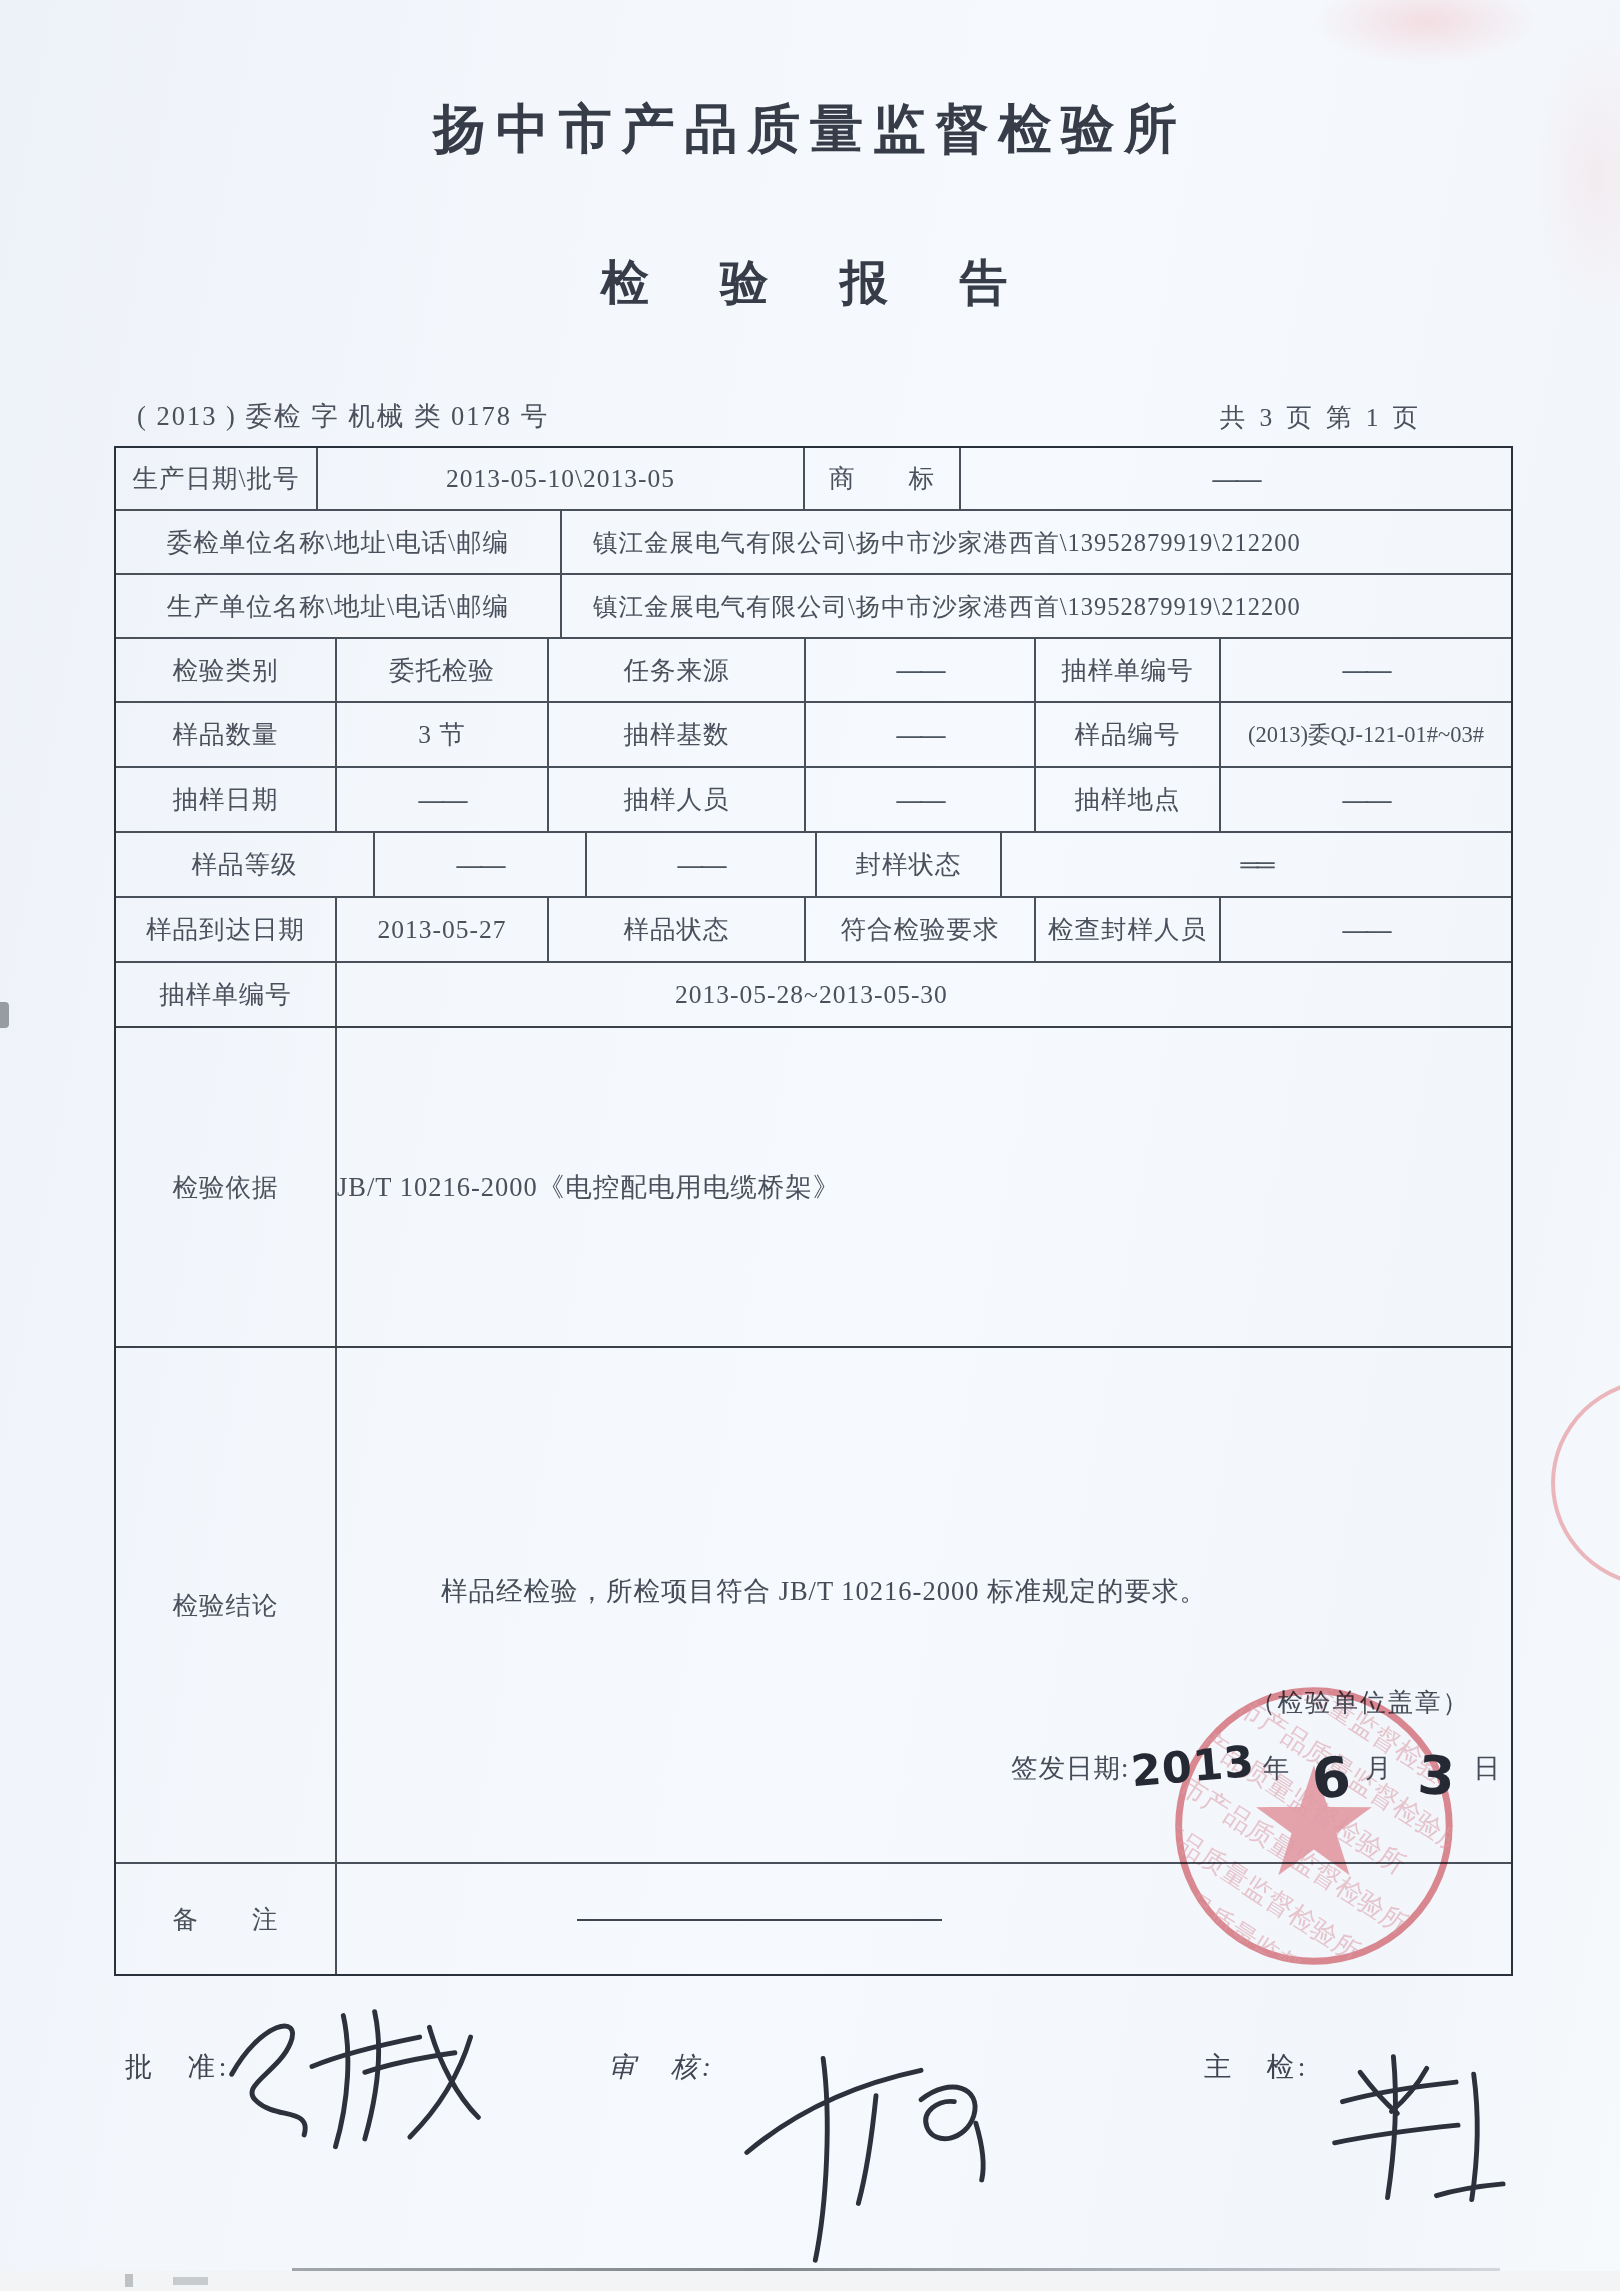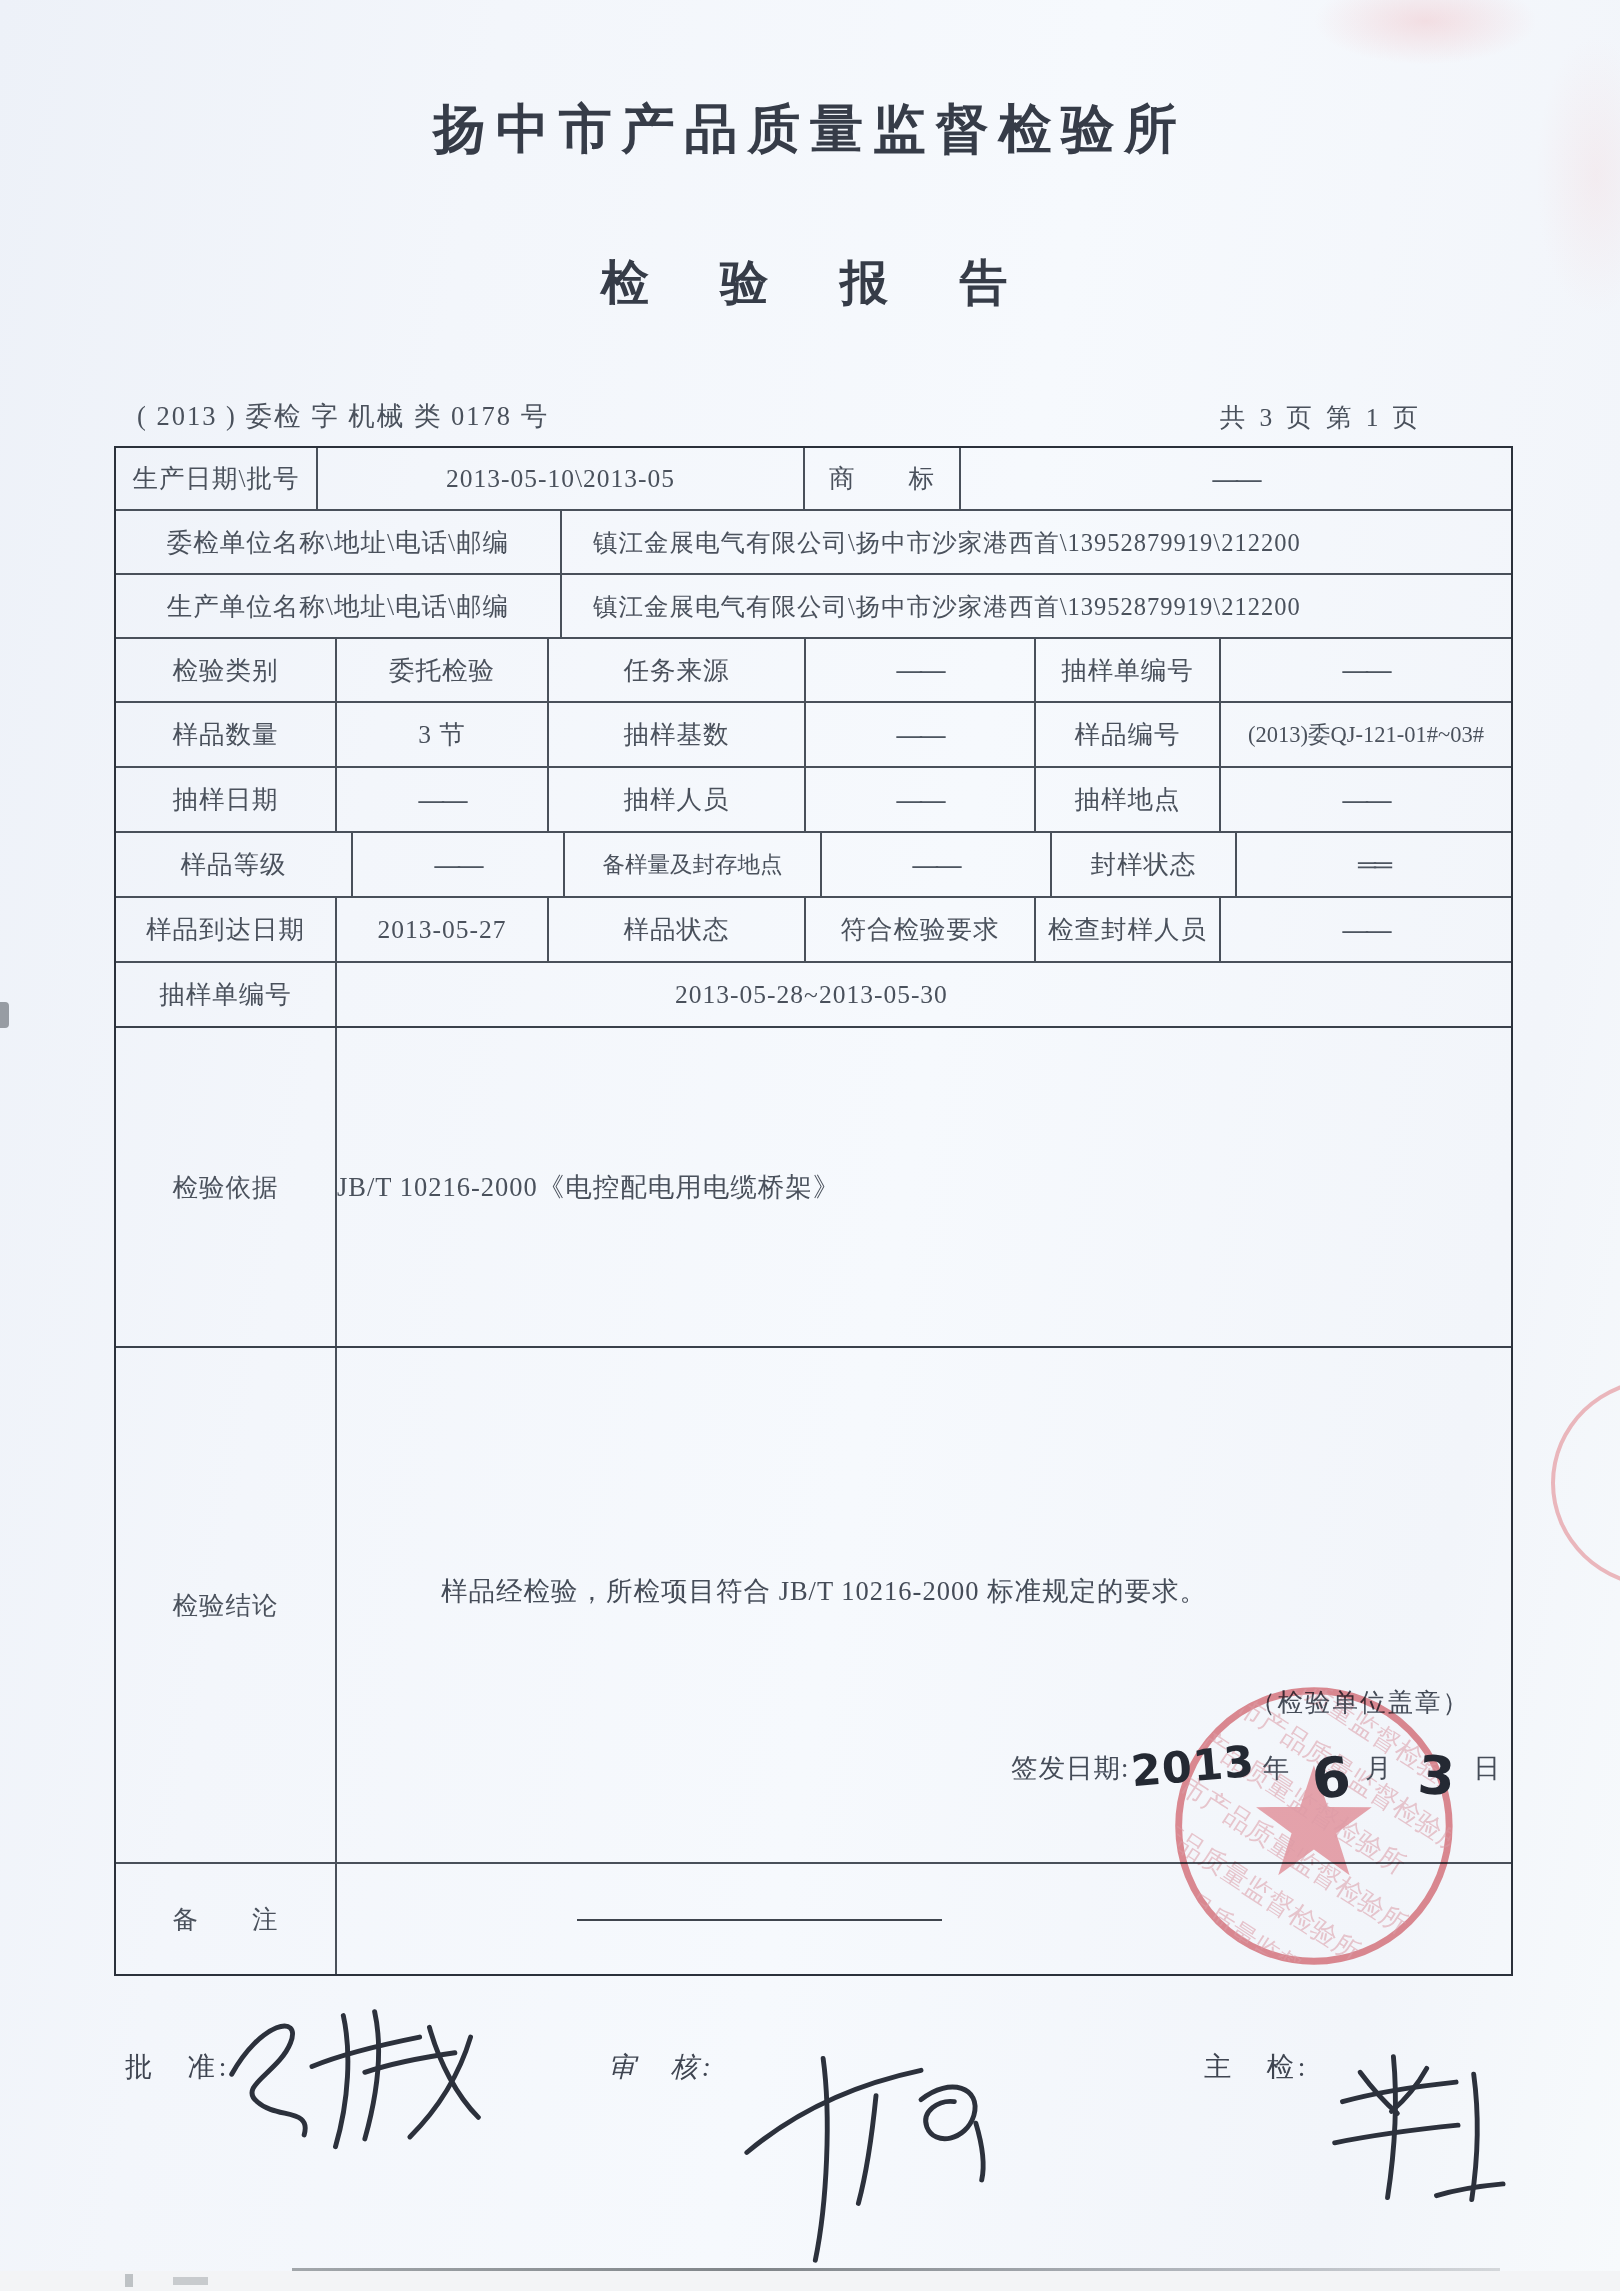--- a/index.html
+++ b/index.html
@@ -113,23 +113,22 @@
     <div class="row h66">
       <div class="cell" style="width:221px">抽样日期</div>
       <div class="cell dash" style="width:212px">——</div>
       <div class="cell" style="width:257px">抽样人员</div>
       <div class="cell dash" style="width:230px">——</div>
       <div class="cell" style="width:185px">抽样地点</div>
       <div class="cell dash">——</div>
     </div>
 
     <div class="row h66">
-      <div class="cell" style="width:237px">样品等级</div>
+      <div class="cell" style="width:259px">样品等级</div>
       <div class="cell dash" style="width:212px">——</div>
-      <div class="cell small" style="width:257px">备样量及封存地点</div>
       <div class="cell dash" style="width:230px">——</div>
       <div class="cell" style="width:185px">封样状态</div>
       <div class="cell dash">══</div>
     </div>
 
     <div class="row h66">
       <div class="cell" style="width:221px">样品到达日期</div>
       <div class="cell" style="width:212px">2013-05-27</div>
       <div class="cell" style="width:257px">样品状态</div>
       <div class="cell" style="width:230px">符合检验要求</div>

